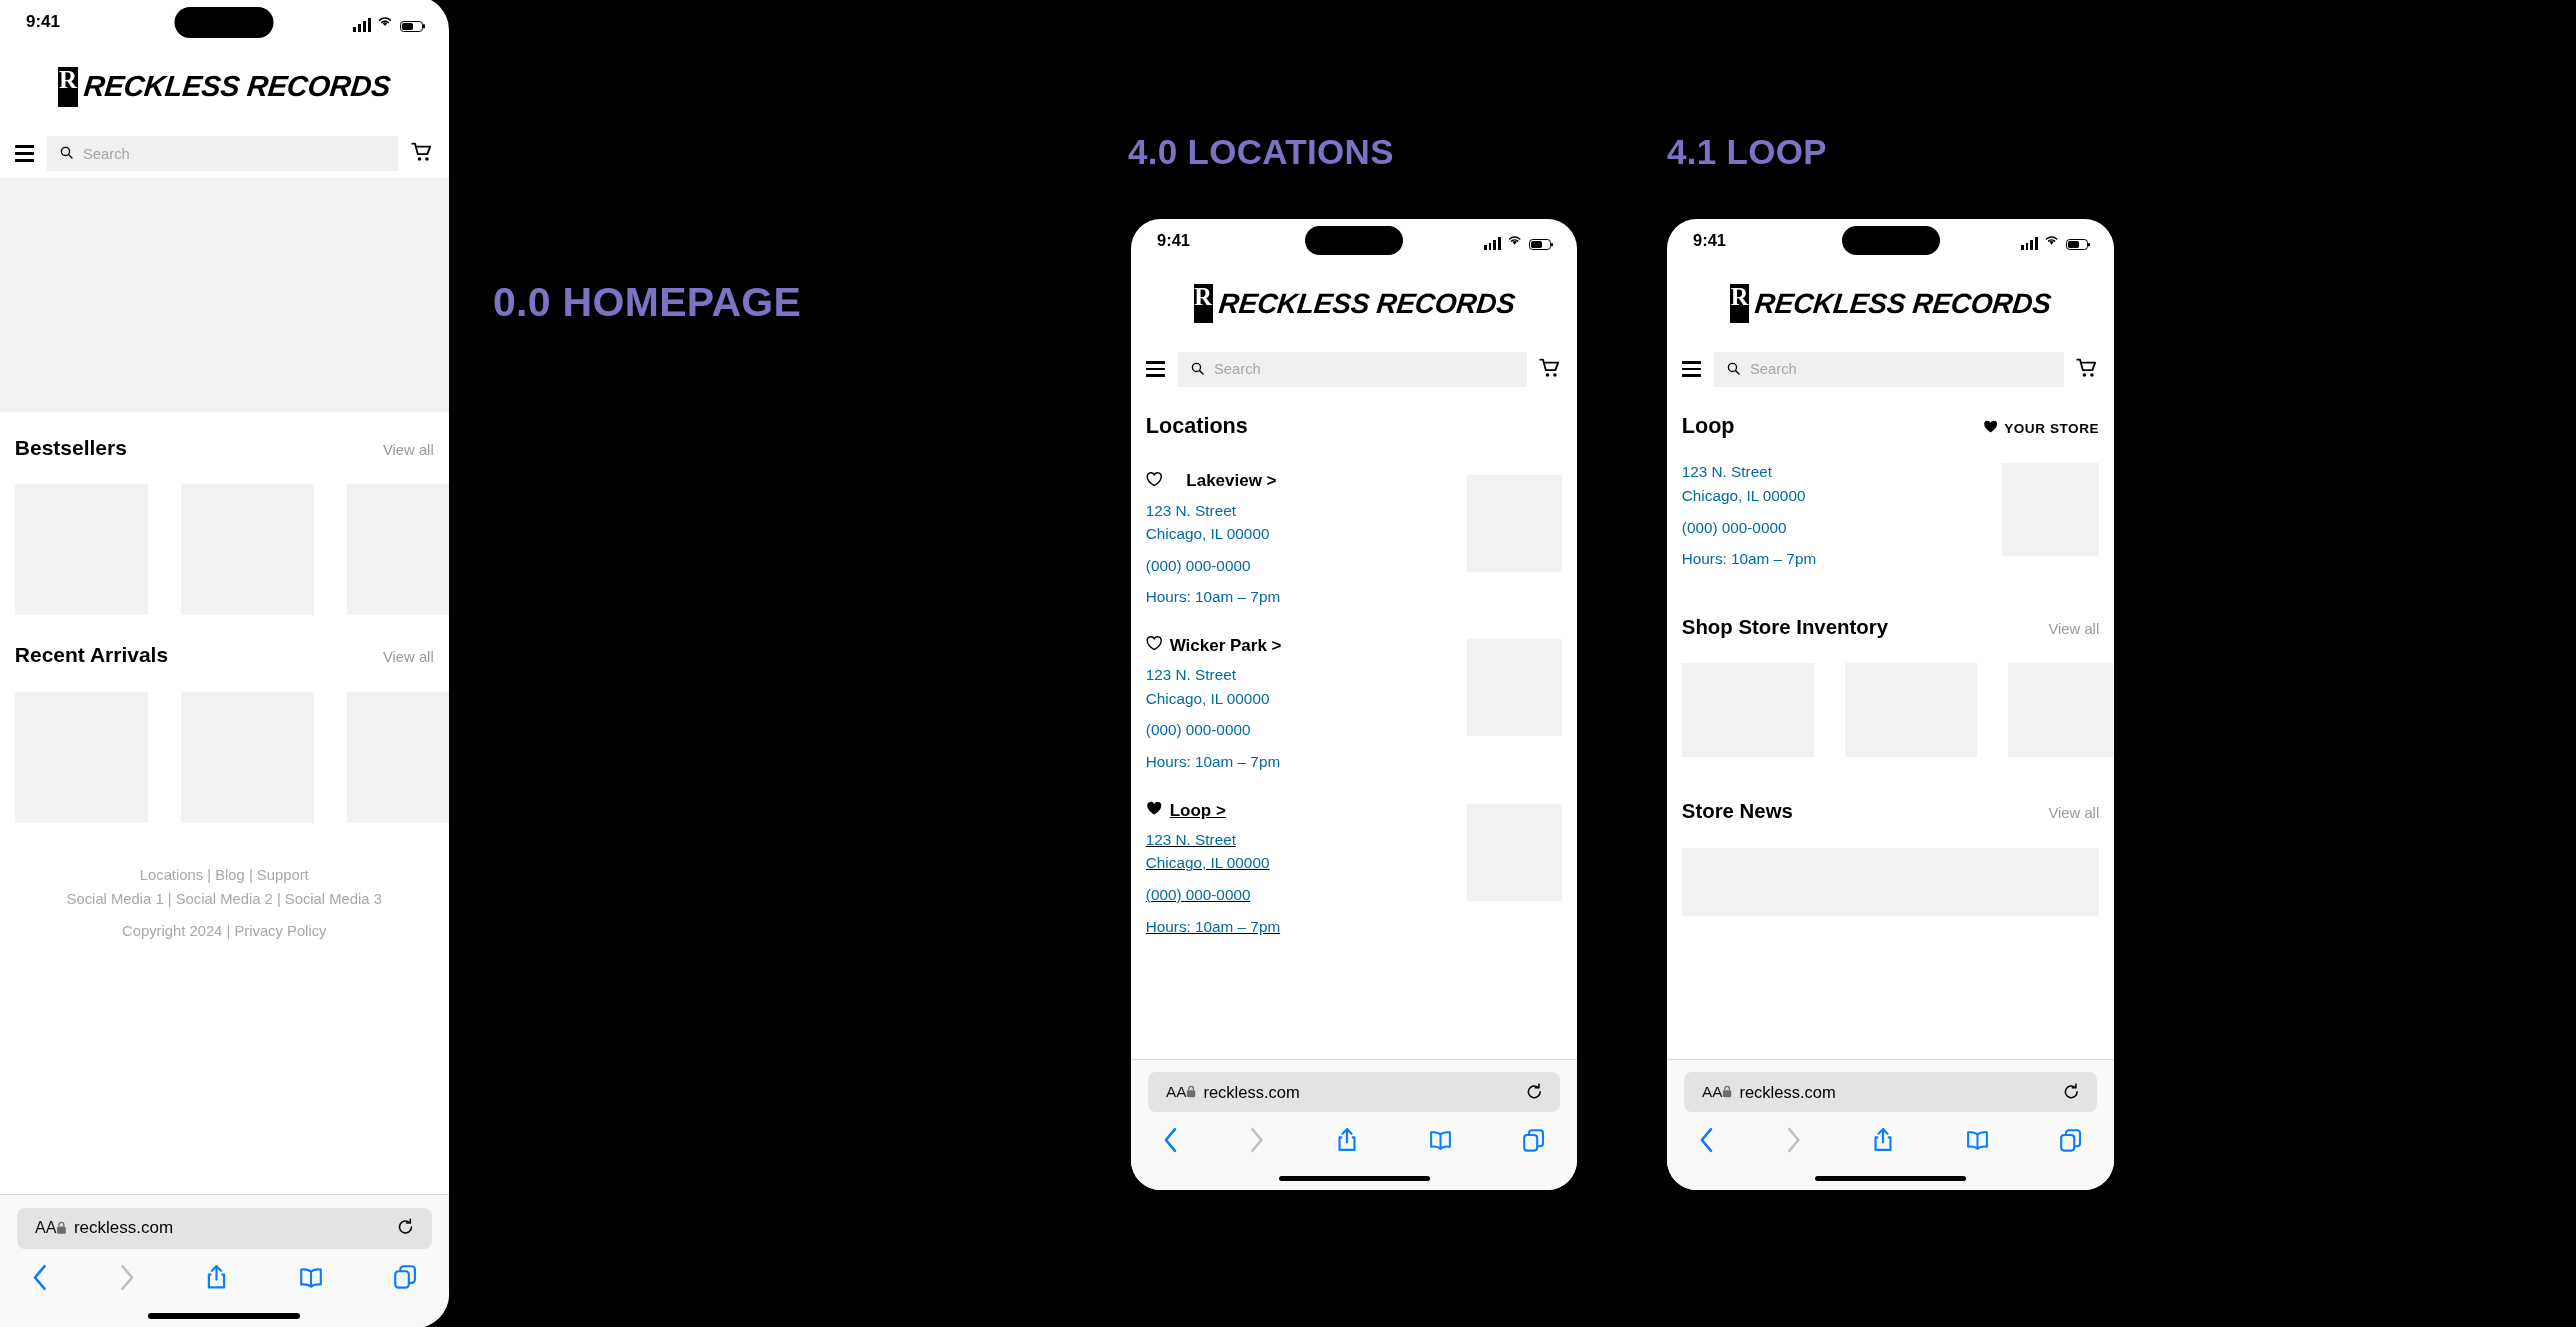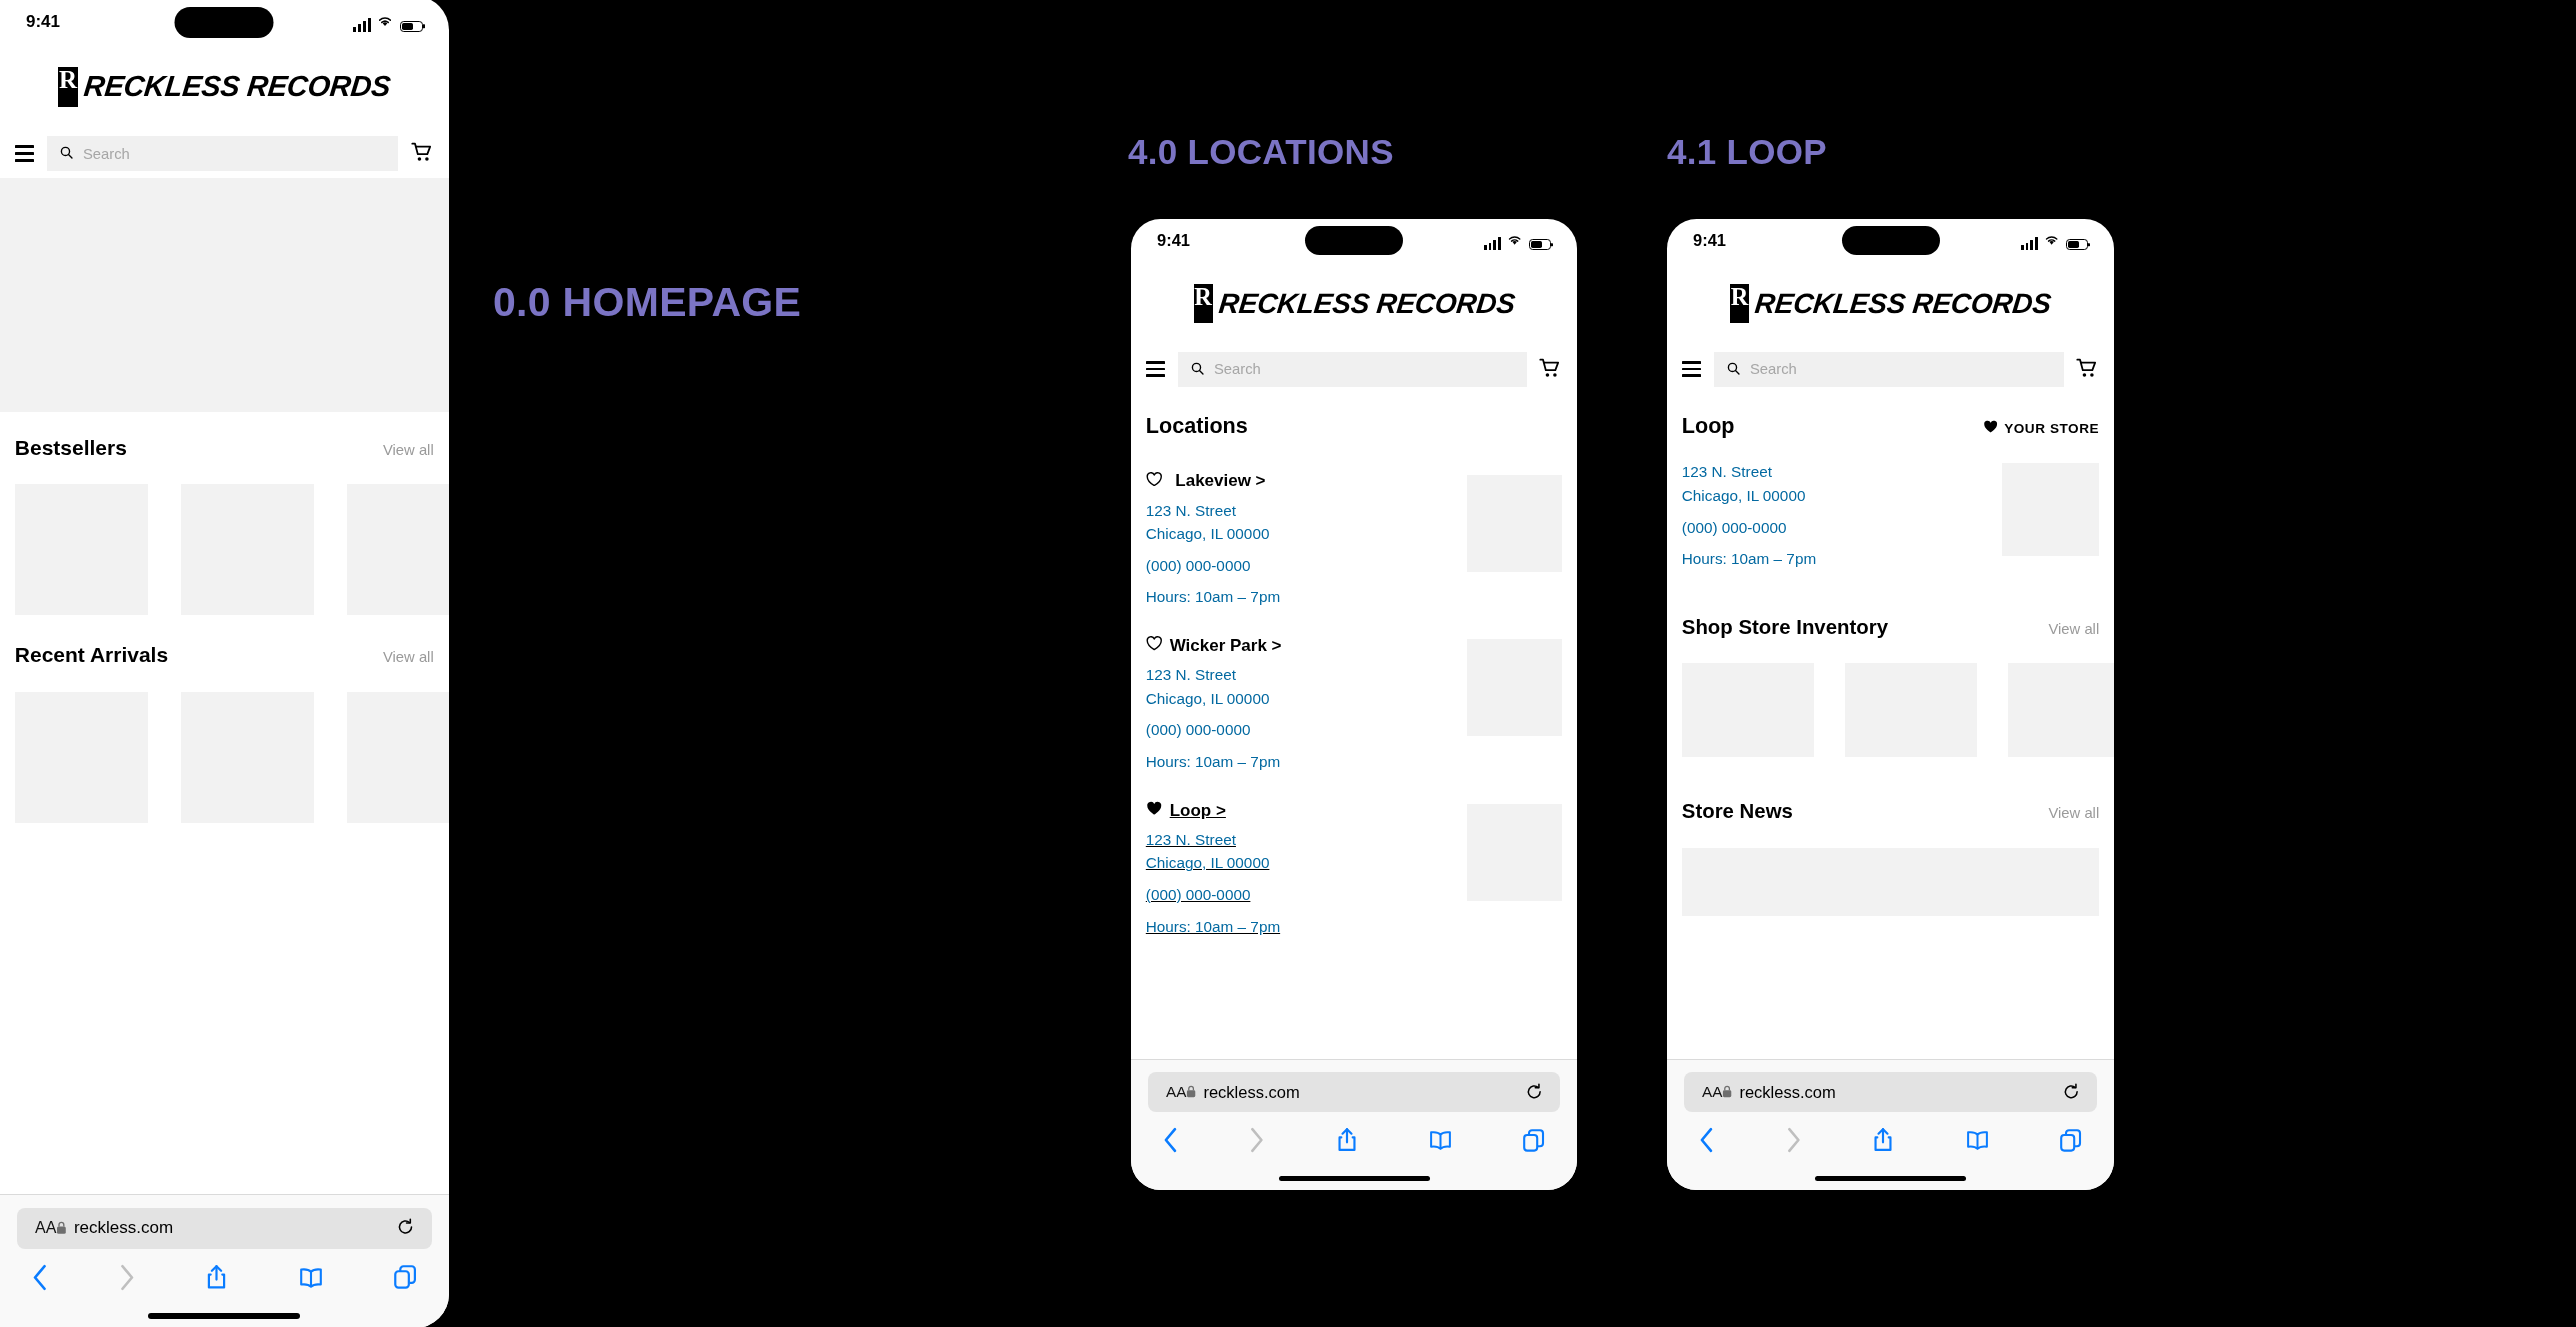--- a/index.html
+++ b/index.html
@@ -223,20 +223,25 @@
           <div class="sec-title" style="font-size:21px;">Recent Arrivals</div>
           <div class="viewall" style="font-size:14.8px;">View all</div>
         </div>
         <div class="tilerow" style="margin-top:24.4px; gap:33px;">
           <div class="tile" style="width:133px;height:131px;"></div>
           <div class="tile" style="width:133px;height:131px;"></div>
           <div class="tile" style="width:133px;height:131px;"></div>
         </div>
       </div>
 
+      <div class="footer" style="margin-top:44px; font-size:14.8px;">
+        <div>Locations | Blog | Support</div>
+        <div>Social Media 1 | Social Media 2 | Social Media 3</div>
+        <div style="margin-top:16px;">Copyright 2024 | Privacy Policy</div>
+      </div>
     </div>
 
     <div class="safari" style="padding:12.5px 17px 9px 17px; gap:14.8px;">
       <div class="urlbar" style="height:41px; padding:0 18px;">
         <span class="url-aa" style="font-size:16px;">AA</span>
         <span class="url-mid">
           <span class="lock" style="margin-right:6.8px;">
             <svg width="10.8" height="13.6" viewBox="0 0 14 18">
                 <rect x="1.2" y="7.3" width="11.6" height="9.6" rx="2" fill="#6E6E6E"></rect>
                 <path d="M3.8 7.3V5a3.2 3.2 0 016.4 0v2.3" stroke="#6E6E6E" stroke-width="1.8" fill="none"></path>
@@ -343,21 +348,21 @@
             <circle cx="18.2" cy="20" r="2.1" fill="#000"></circle>
           </svg>
       </div>
     </div>
 
     <div class="pagebody" style="padding:20.4px 14.8px 0 14.8px;">
       <div class="sec-title" style="font-size:21.6px;">Locations</div>
 
       <div class="storerow" style="margin-top:32px;">
         <div>
-          <div class="store-name" style="font-size:17px;gap:13px;">
+          <div class="store-name" style="font-size:17px;gap:24px;">
             <span class="heart">
               <svg width="16.5" height="14.8" viewBox="0 0 22 20">
                   <path d="M11 18.3S1.6 12.6 1.6 6.6A4.9 4.9 0 0111 4.1a4.9 4.9 0 019.4 2.5c0 6-9.4 11.7-9.4 11.7z" stroke="#000" stroke-width="1.9" fill="none" stroke-linejoin="round"></path>
                 </svg>
             </span>
             <span>Lakeview &gt;</span>
           </div>
           <div class="store-line" style="font-size:15.3px;margin-top:10.2px;">123 N. Street</div>
           <div class="store-line" style="font-size:15.3px;margin-top:5.7px;">Chicago, IL 00000</div>
           <div class="store-line" style="font-size:15.3px;margin-top:13.6px;">(000) 000-0000</div>

